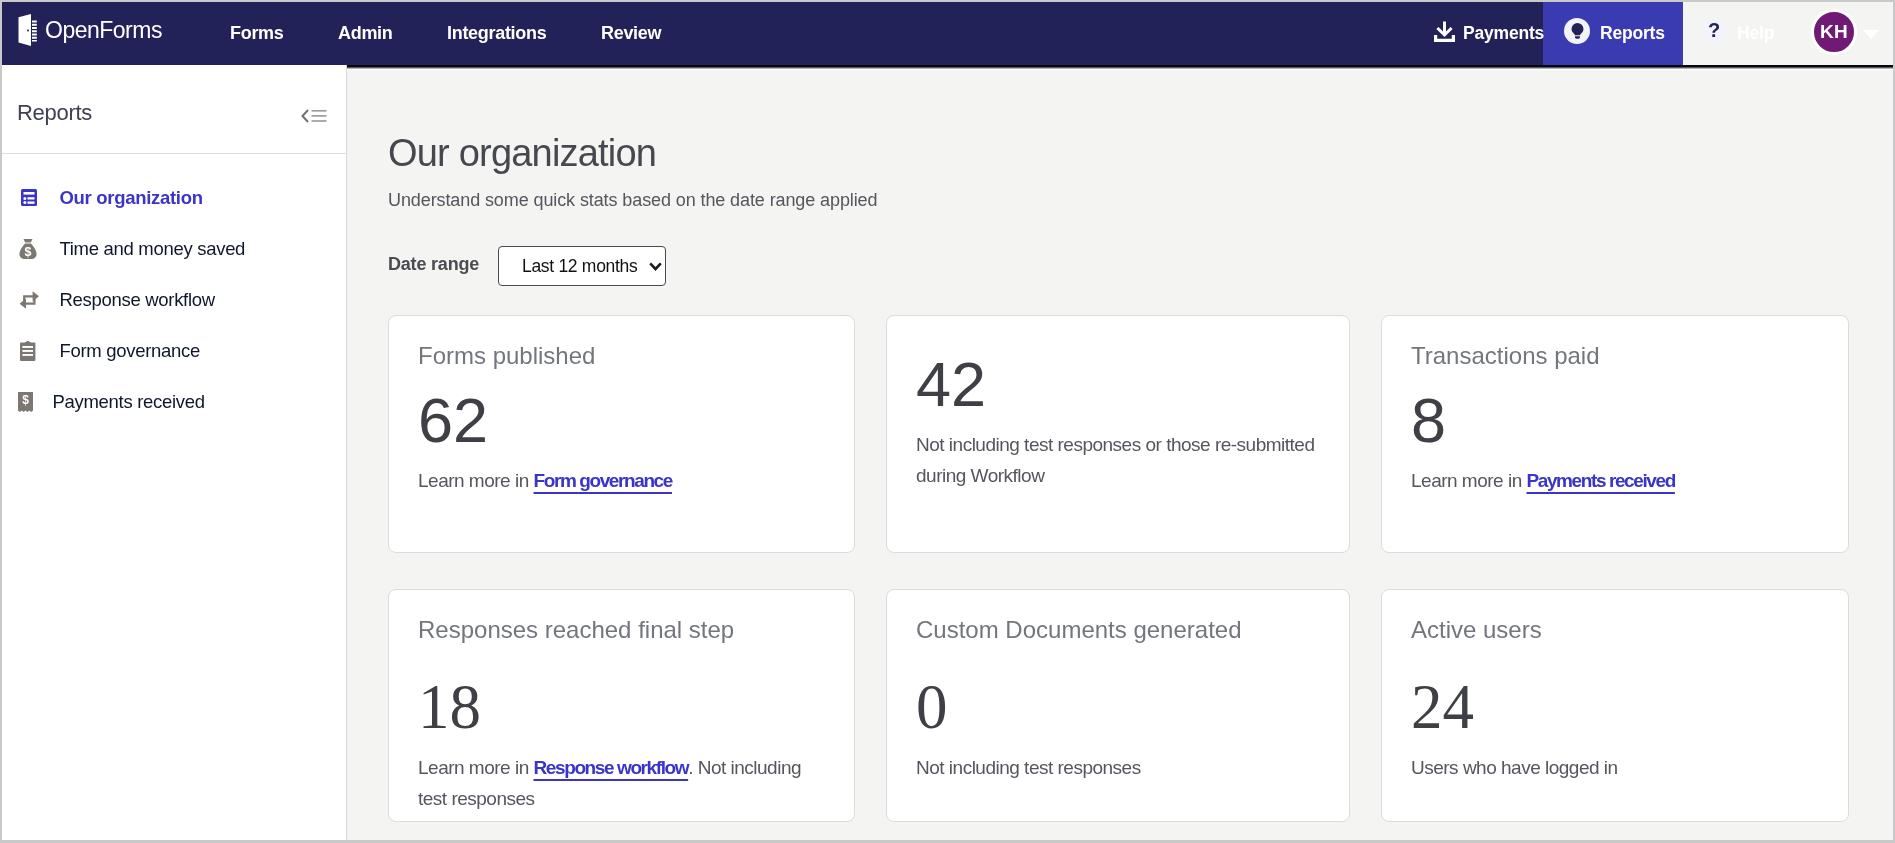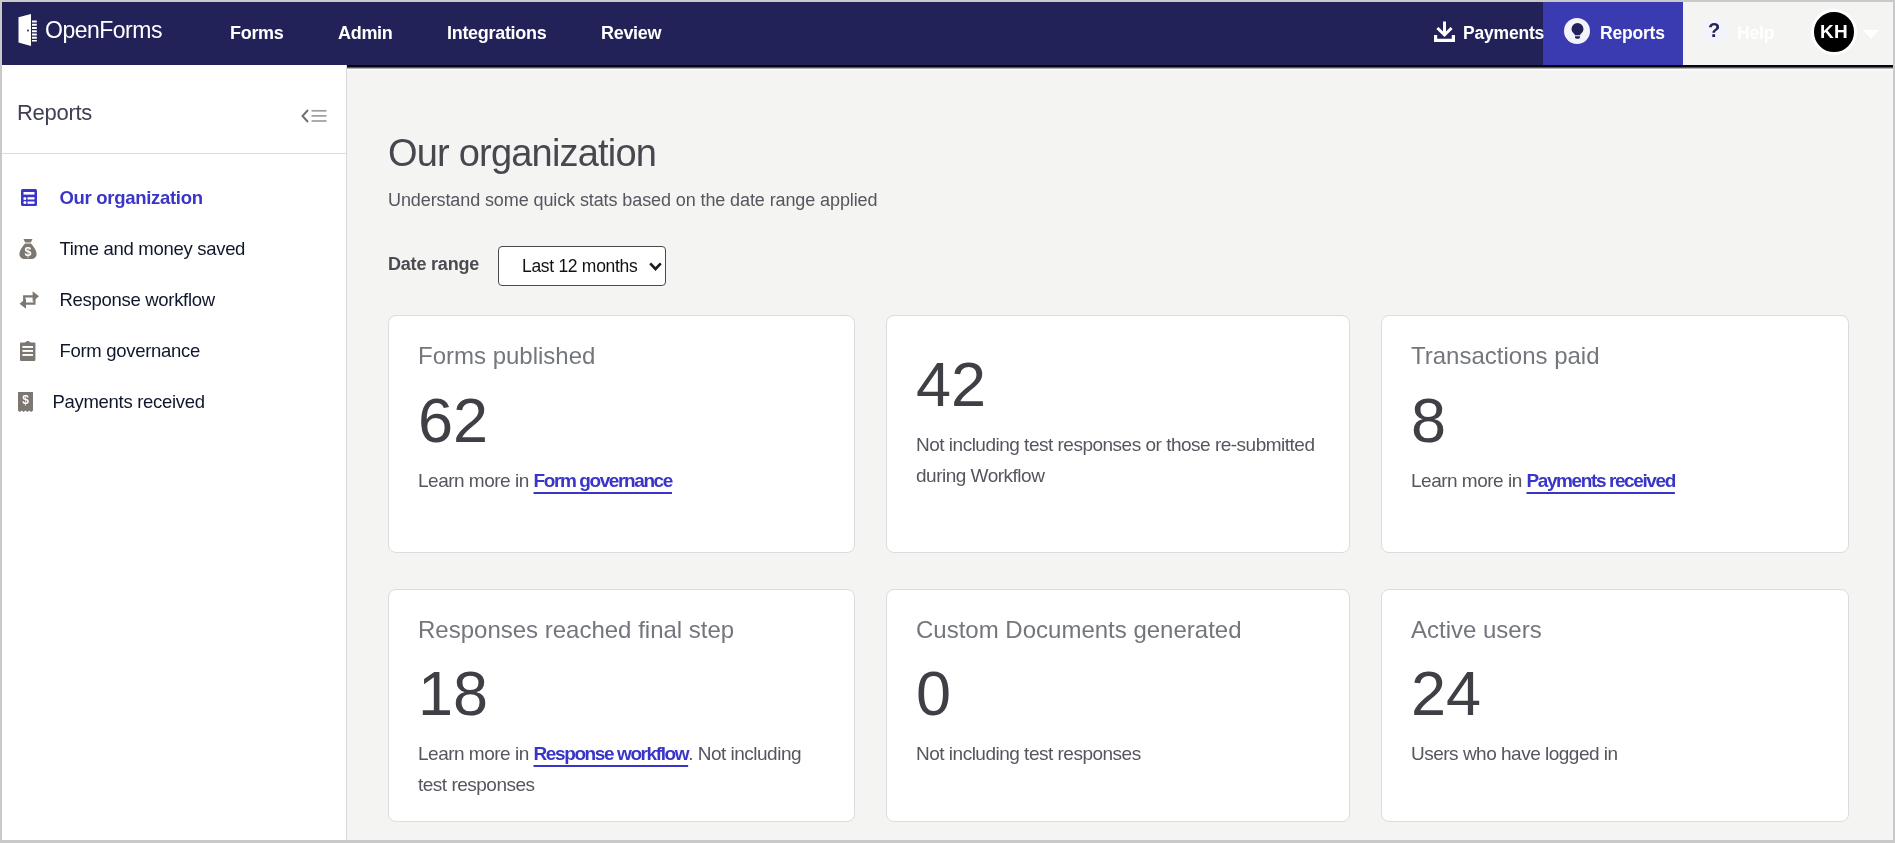--- a/index.html
+++ b/index.html
@@ -10,21 +10,21 @@
 
 .topbar { position:absolute; left:0; top:0; width:1550px; height:63px; background:#232258; z-index:5; }
 .topshadow { position:absolute; left:0; top:63px; width:1891px; height:6px; background:linear-gradient(to bottom, #07070d 0%, #07070d 28%, #6a6a72 45%, #ffffff 72%, #f9f9f8 85%, #f4f4f3 100%); z-index:5; }
 .logo { position:absolute; left:16px; top:12px; display:flex; align-items:center; }
 .logo svg { display:block; }
 .logo-text { color:#fff; font-size:23px; letter-spacing:-0.5px; margin-left:7px; }
 .nav-item { position:absolute; top:0; height:63px; line-height:63px; color:#fff; font-size:18px; font-weight:700; letter-spacing:-0.3px; }
 .rnav { position:absolute; top:0; height:63px; display:flex; align-items:center; color:#fff; font-size:17.5px; font-weight:700; letter-spacing:-0.2px; }
 .rnav .ico-circle { position:relative; top:-3px; width:26px; height:26px; border-radius:50%; background:#f3f3fb; color:#232258; display:flex; align-items:center; justify-content:center; margin-right:10px; font-weight:700; font-size:20px; }
 .tab-active { position:absolute; left:1541px; top:0; width:140px; height:63px; background:#3b3bb1; }
-.avatar { position:absolute; left:1809px; top:7px; width:46px; height:46px; border-radius:50%; background:#000000; border:3px solid #fff; color:#fff; font-size:19px; font-weight:700; display:flex; align-items:center; justify-content:center; letter-spacing:0.3px; }
+.avatar { position:absolute; left:1809px; top:7px; width:46px; height:46px; border-radius:50%; background:#701a75; border:3px solid #fff; color:#fff; font-size:19px; font-weight:700; display:flex; align-items:center; justify-content:center; letter-spacing:0.3px; }
 .caret { position:absolute; left:1861px; top:28px; width:0; height:0; border-left:8px solid transparent; border-right:8px solid transparent; border-top:9px solid #fff; }
 
 
 .sidebar { position:absolute; left:0; top:63px; width:345px; height:775px; background:#fff; border-right:1px solid #d9d9d9; z-index:6; }
 .sb-head { position:absolute; left:15px; top:35px; font-size:22px; color:#3e4053; letter-spacing:-0.3px; }
 .sb-collapse { position:absolute; left:299px; top:44px; }
 .sb-div { position:absolute; left:0; top:88px; width:100%; border-top:1px solid #dcdcdc; }
 .sb-item { position:absolute; left:0; width:100%; height:36px; display:flex; align-items:center; }
 .sb-item .sb-ico { position:absolute; left:19px; width:22px; display:flex; justify-content:flex-start; }
 .sb-item .sb-txt { position:absolute; left:57.5px; font-size:18.5px; color:#0f172a; letter-spacing:-0.3px; }
@@ -35,21 +35,21 @@
 h1 { position:absolute; left:41px; top:67px; font-size:38px; font-weight:400; color:#47484f; letter-spacing:-0.8px; }
 .sub { position:absolute; left:41px; top:125px; font-size:18px; color:#55565e; letter-spacing:-0.1px; }
 .daterow-label { position:absolute; left:41px; top:189px; font-size:18px; font-weight:700; color:#4b4c52; letter-spacing:-0.2px; }
 .select { position:absolute; left:151px; top:181px; width:168px; height:40px; background:#fff; border:1px solid #4a4a4a; border-radius:4px; font-size:17.5px; letter-spacing:-0.3px; color:#111; line-height:38px; padding-left:23px; }
 .select svg { position:absolute; right:3px; top:15px; }
 
 .grid { position:absolute; left:41px; top:250px; width:1763px; display:grid; grid-template-columns:467px 464px 468px; grid-template-rows:238px 233.5px; column-gap:31px; row-gap:35.5px; }
 .card { background:#fff; border:1px solid #dcdcdc; border-radius:8px; padding:22px 29px 0 29px; }
 .card h3 { font-size:24px; font-weight:400; color:#74767e; line-height:36px; }
 .card .num { font-size:63px; color:#3f4045; line-height:66px; margin-top:13px; }
-.card:nth-child(n+4) .num { margin-top:12px; }
+.card:nth-child(n+4) .num { margin-top:26px;font-family:Liberation Serif, serif; }
 .card .desc { font-size:19px; color:#55565e; line-height:31px; margin-top:12px; letter-spacing:-0.5px; }
 .card .desc a { color:#3a35c9; font-weight:700; text-decoration:underline; letter-spacing:-1.4px; text-underline-offset:4.5px; text-decoration-thickness:1.5px; }
 </style>
 </head>
 <body>
 <div class="app">
 
   <div class="sidebar">
     <div class="sb-head">Reports</div>
     <div class="sb-collapse">

